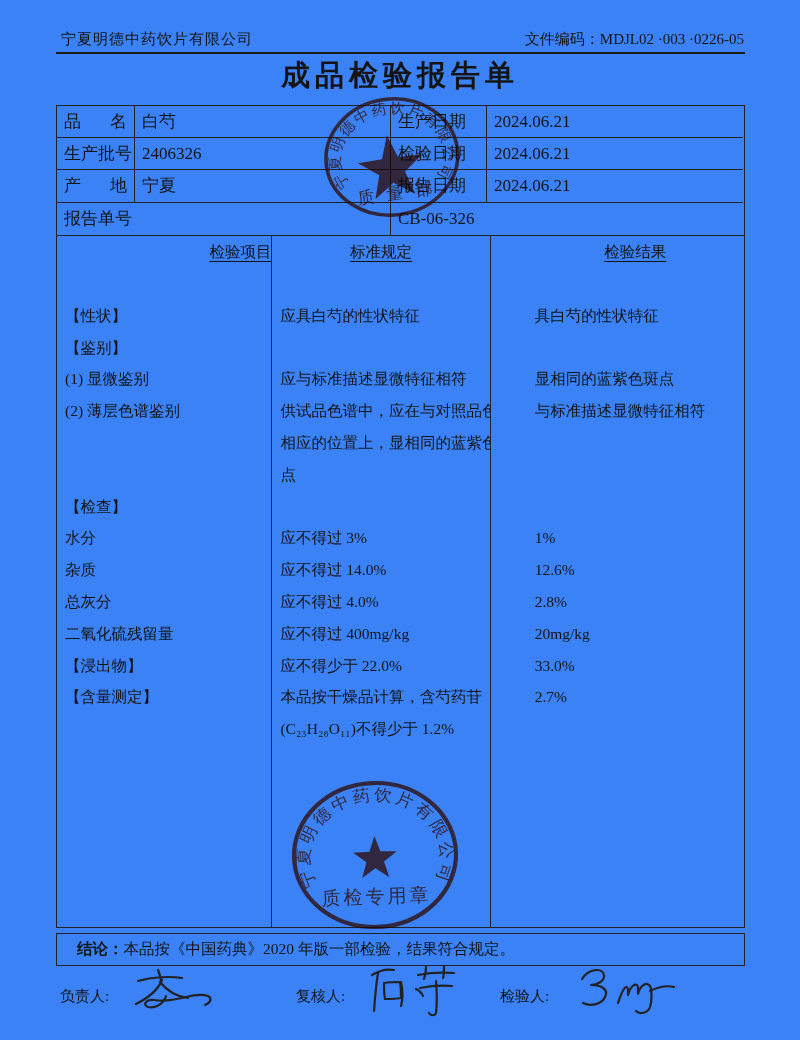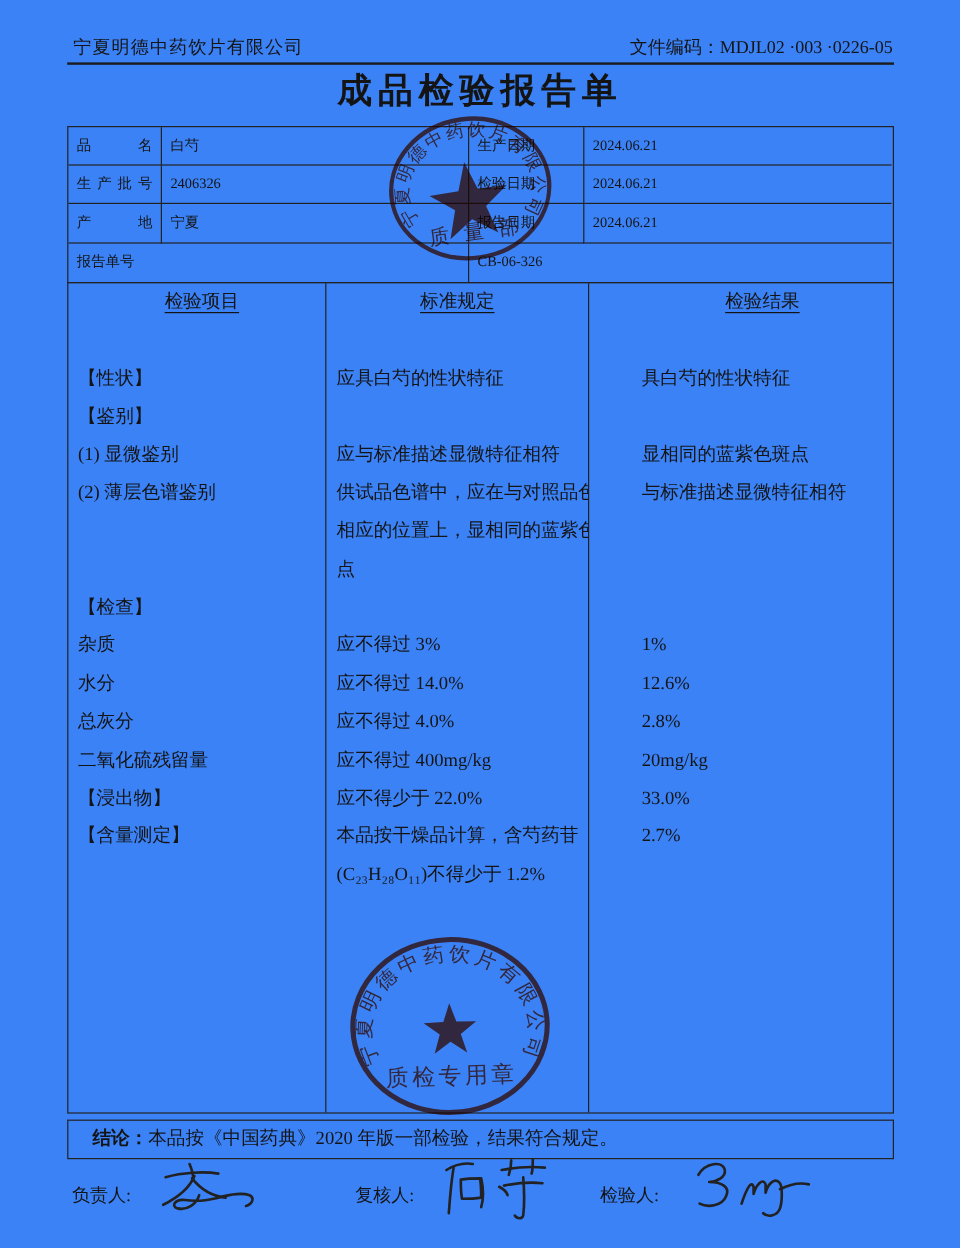--- a/index.html
+++ b/index.html
@@ -11,37 +11,37 @@
   .hdr-company{position:absolute;left:61px;top:30px;font-size:15px;letter-spacing:1px;}
   .hdr-code{position:absolute;right:56px;top:30px;font-size:15px;}
   .hdr-rule{position:absolute;left:56px;top:52px;width:689px;border-top:2px solid #1c1c1c;}
   .doc-title{position:absolute;left:0;top:56px;width:100%;text-align:center;
              font-size:29px;font-weight:bold;letter-spacing:5px;}
 
   
   .info-table{position:absolute;left:56px;top:105px;width:689px;border:1.5px solid #222;
               display:grid;grid-template-columns:78px 256px 96px 256px;grid-auto-rows:32.2px;}
   .info-table .cell{border-right:1px solid #222;border-bottom:1px solid #222;
-                    font-size:12px;line-height:31px;padding:0 7px;white-space:nowrap;overflow:hidden;font-family:Liberation Serif, serif;}
+                    font-size:17px;line-height:31px;padding:0 7px;white-space:nowrap;overflow:hidden;font-family:Liberation Serif, serif;}
   .info-table .cell.last-col{border-right:none;}
   .info-table .cell.last-row{border-bottom:none;}
   .info-table .jlabel{text-align:justify;text-align-last:justify;}
   .info-table .span2a{grid-column:1 / span 2;}
   .info-table .span2b{grid-column:3 / span 2;}
 
   
   .main-table{position:absolute;left:56px;top:235px;width:689px;height:693px;
               border:1.5px solid #222;display:flex;}
   .mt-col{height:100%;border-right:1px solid #222;overflow:hidden;}
   .mt-col:last-child{border-right:none;margin-left:36px;}
   .mt-col1{width:227px;}
   .mt-col2{width:230px;}
   .mt-col3{width:229px;}
   .col-head{height:32px;line-height:32px;font-size:15.5px;white-space:nowrap;}
-  .col-head.left{padding-left:8px;text-align:center;}
+  .col-head.left{padding-left:8px;text-align:right;}
   .col-head.center{text-align:center;}
   .col-head span{text-decoration:underline;text-underline-offset:4px;}
   .tline{height:31.8px;line-height:31.8px;font-size:15.5px;padding:0 8px;
          white-space:nowrap;overflow:visible;}
 
   
   .conclusion{position:absolute;left:56px;top:933px;width:689px;height:33px;
               border:1.5px solid #222;line-height:30px;font-size:15.5px;padding-left:20px;white-space:nowrap;}
   .conclusion .c-label{font-weight:bold;}
 
@@ -98,22 +98,22 @@
       <div class="col-head left"><span>检验项目</span></div>
       <div>
           <div class="tline">&nbsp;</div>
           <div class="tline">【性状】</div>
           <div class="tline">【鉴别】</div>
           <div class="tline">(1) 显微鉴别</div>
           <div class="tline">(2) 薄层色谱鉴别</div>
           <div class="tline">&nbsp;</div>
           <div class="tline">&nbsp;</div>
           <div class="tline">【检查】</div>
+          <div class="tline">水分</div>
           <div class="tline">杂质</div>
-          <div class="tline">水分</div>
           <div class="tline">总灰分</div>
           <div class="tline">二氧化硫残留量</div>
           <div class="tline">【浸出物】</div>
           <div class="tline">【含量测定】</div>
           <div class="tline">&nbsp;</div>
         </div>
     </div>
     <div class="mt-col mt-col2">
       <div class="col-head center"><span>标准规定</span></div>
       <div>

